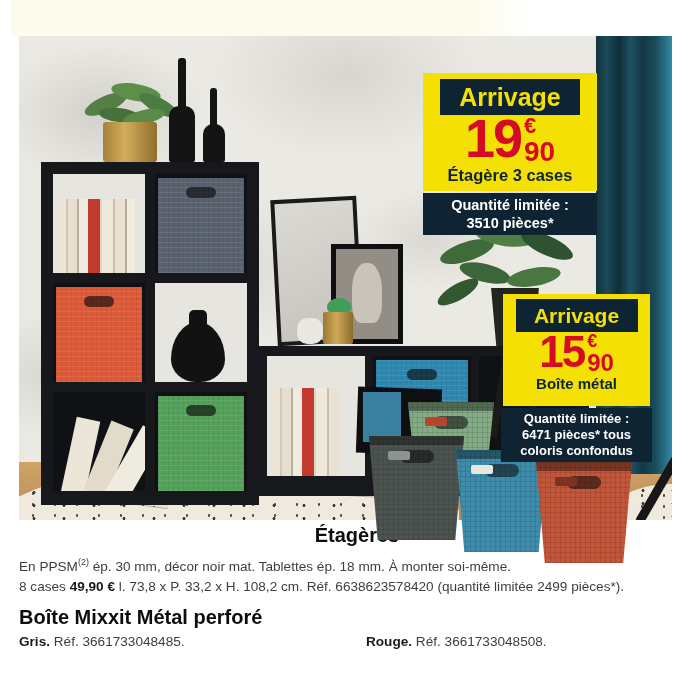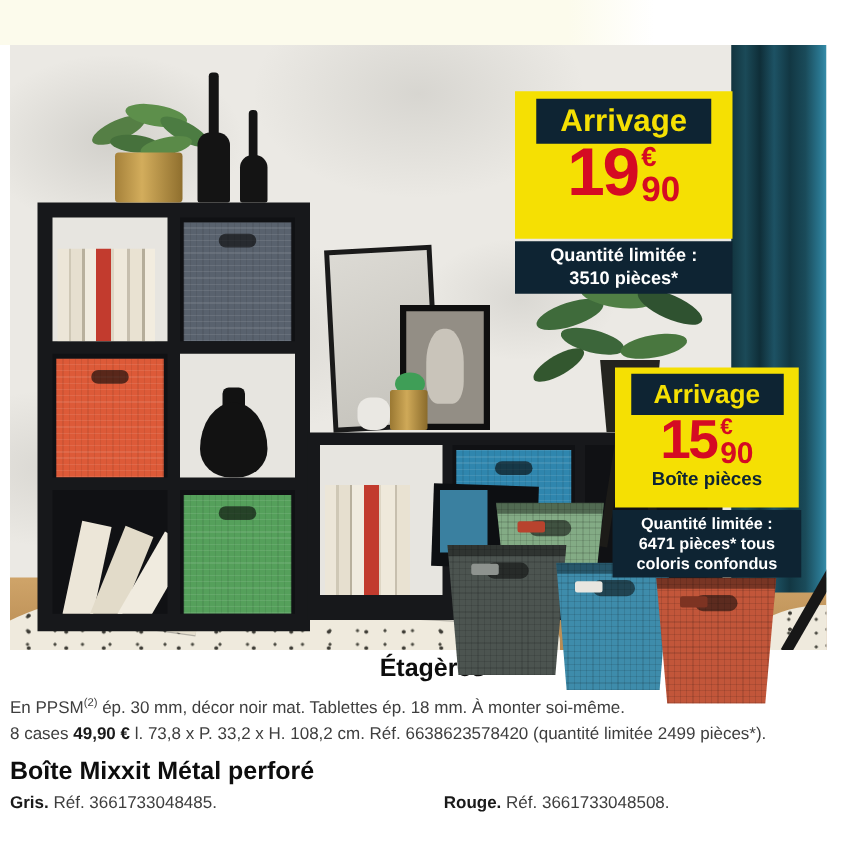--- a/index.html
+++ b/index.html
@@ -1,17 +1,17 @@
 <!DOCTYPE html>
 <html><head>
 <meta charset="utf-8">
 <style>
   html,body{margin:0;padding:0;}
   .page{position:relative;width:661px;height:688px;background:#ffffff;overflow:hidden;
-        font-family:"Liberation Sans",sans-serif;}
+        font-family:"Liberation Sans",sans-serif;margin-left:11px;}
 
   
   .topbar{position:absolute;left:0;top:0;width:689px;height:36px;
           background:linear-gradient(90deg,#fcfbec 0%,#fcfbec 66%,#ffffff 76%);}
 
   
   .photo{position:absolute;left:8px;top:36px;width:681px;height:484px;overflow:hidden;
     background:
       radial-gradient(150px 100px at 12% 16%,rgba(110,110,104,.20),transparent 70%),
       radial-gradient(190px 120px at 48% 8%,rgba(112,112,106,.16),transparent 70%),
@@ -246,40 +246,41 @@
       <div class="tagbox">
         <span>Arrivage</span>
       </div>
       <div class="price">
         <span class="euros">19</span>
         <span class="frac">
           <span class="cur">€</span>
           <span class="cents">90</span>
         </span>
       </div>
+      <div class="prodlabel">Étagère 3 cases</div>
     </div>
     <div class="qtybox">
       <span>Quantité limitée :</span>
       <span>3510 pièces*</span>
     </div>
   </div>
 
   <div class="badge badge2">
     <div class="yellow">
       <div class="tagbox">
         <span>Arrivage</span>
       </div>
       <div class="price">
         <span class="euros">15</span>
         <span class="frac">
           <span class="cur">€</span>
           <span class="cents">90</span>
         </span>
       </div>
-      <div class="prodlabel">Boîte pièces</div>
+      <div class="prodlabel">Boîte métal</div>
     </div>
     <div class="qtybox">
       <span>Quantité limitée :</span>
       <span>6471 pièces* tous</span>
       <span>coloris confondus</span>
     </div>
   </div>
 
   <div class="copy">
     <h1>Étagères</h1>

